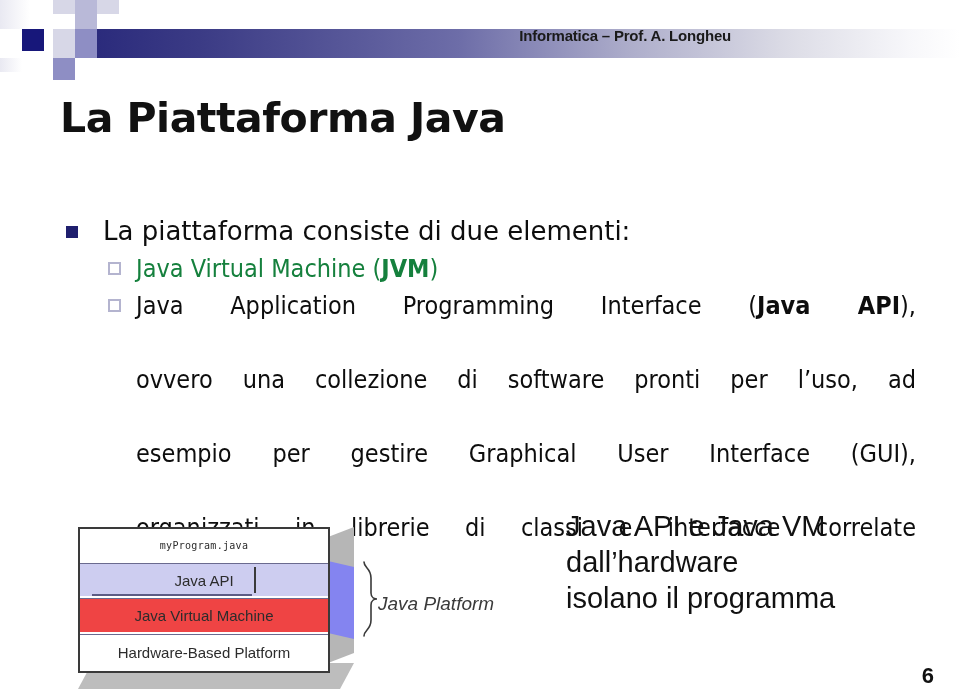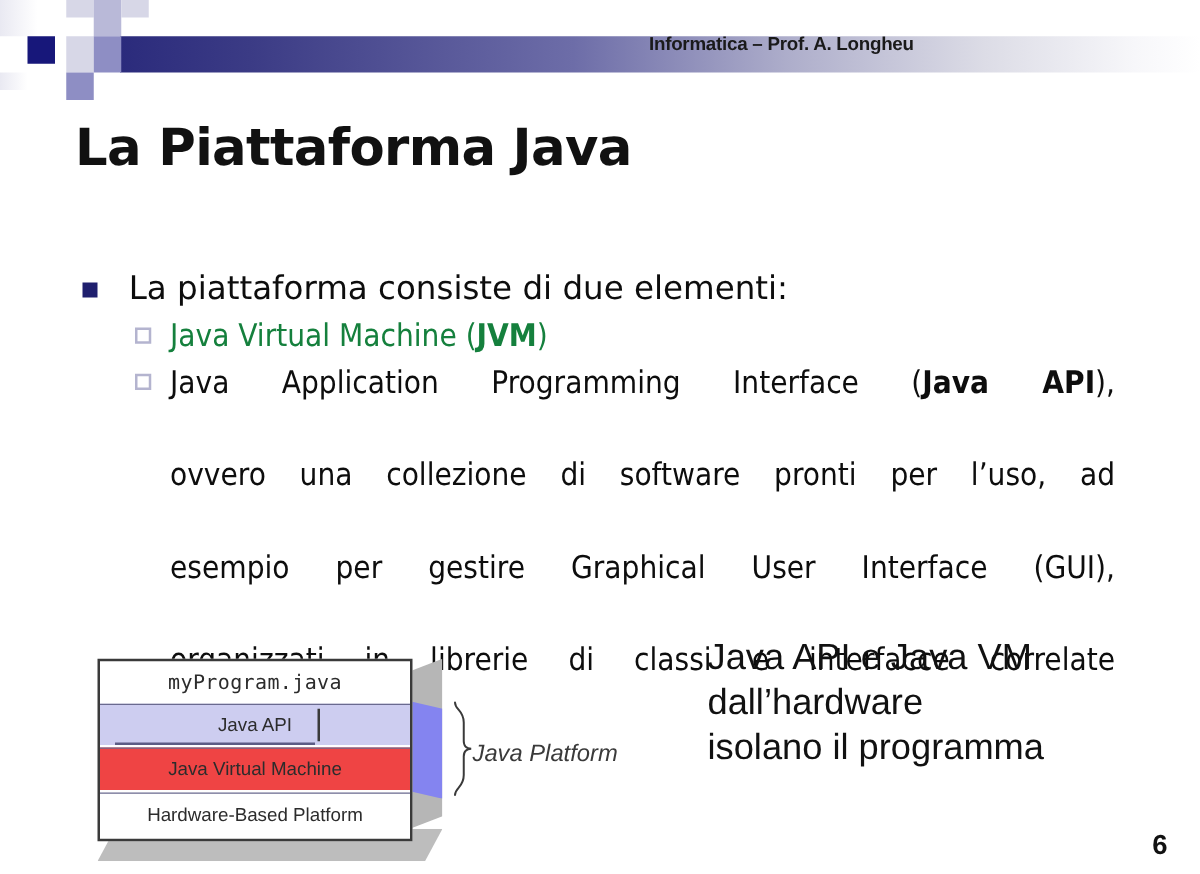--- a/index.html
+++ b/index.html
@@ -94,21 +94,21 @@
     position: absolute;
     left: 108px; top: 12px;
     width: 13px; height: 13px;
     border: 2px solid #b4b4cf;
     background: #ffffff;
   }
 
   .para {
     position: relative;
     padding-left: 136px;
-    padding-right: 68px;
+    padding-right: 44px;
     font-size: 25px;
     line-height: 37px;
     text-align: justify;
     color: #0d0d0d;
     font-family: "DejaVu Sans Condensed", "DejaVu Sans", sans-serif;
   }
   .para .j { display: block; text-align: justify; }
   .para .j::after { content: ""; display: inline-block; width: 100%; }
   .para .last { text-align: left; }
   .para .last::after { content: none; }
@@ -148,21 +148,21 @@
     width: 248px;
     display: flex;
     align-items: center;
     justify-content: center;
     font-size: 15px;
     color: #2c2c2c;
     white-space: nowrap;
   }
   .layer-mono {
     font-family: "DejaVu Sans Mono", monospace;
-    font-size: 16px;
+    font-size: 10px;
     letter-spacing: 0.3px;
   }
   .layer-prog { top: 3px;   height: 31px; background:#ffffff; }
   .layer-api  { top: 36px;  height: 33px; background:#cdcdf0;
                 border-top:1px solid #6a6a8f; }
   .layer-jvm  { top: 71px;  height: 34px; background:#ef4444;
                 border-top:1px solid #6a6a8f; }
   .layer-hw   { top: 107px; height: 35px; background:#ffffff;
                 border-top:1px solid #6a6a8f;justify-content:center; }
   .api-inner-line {

